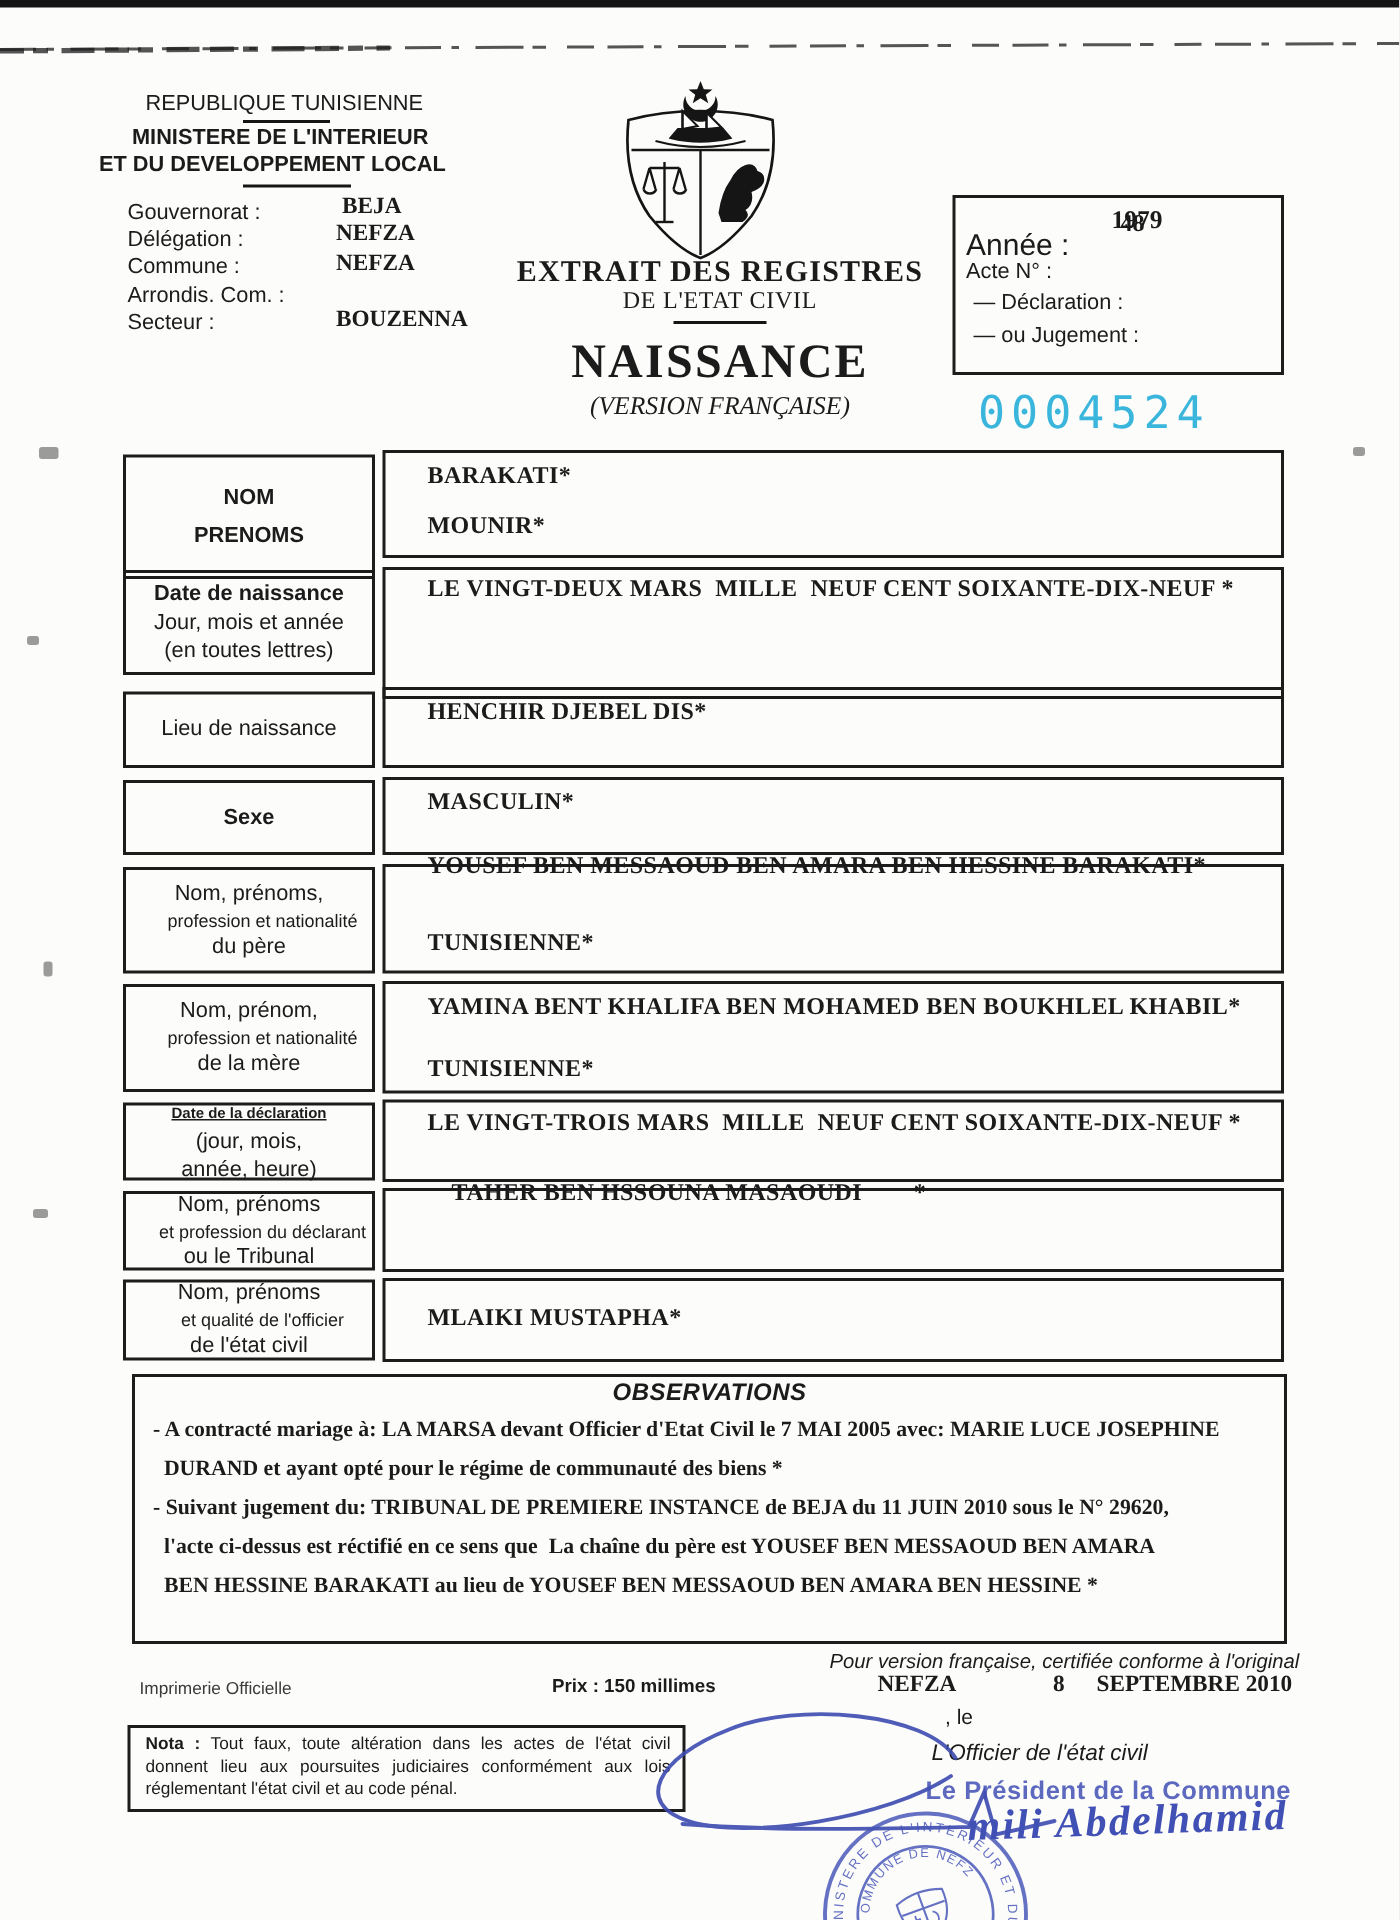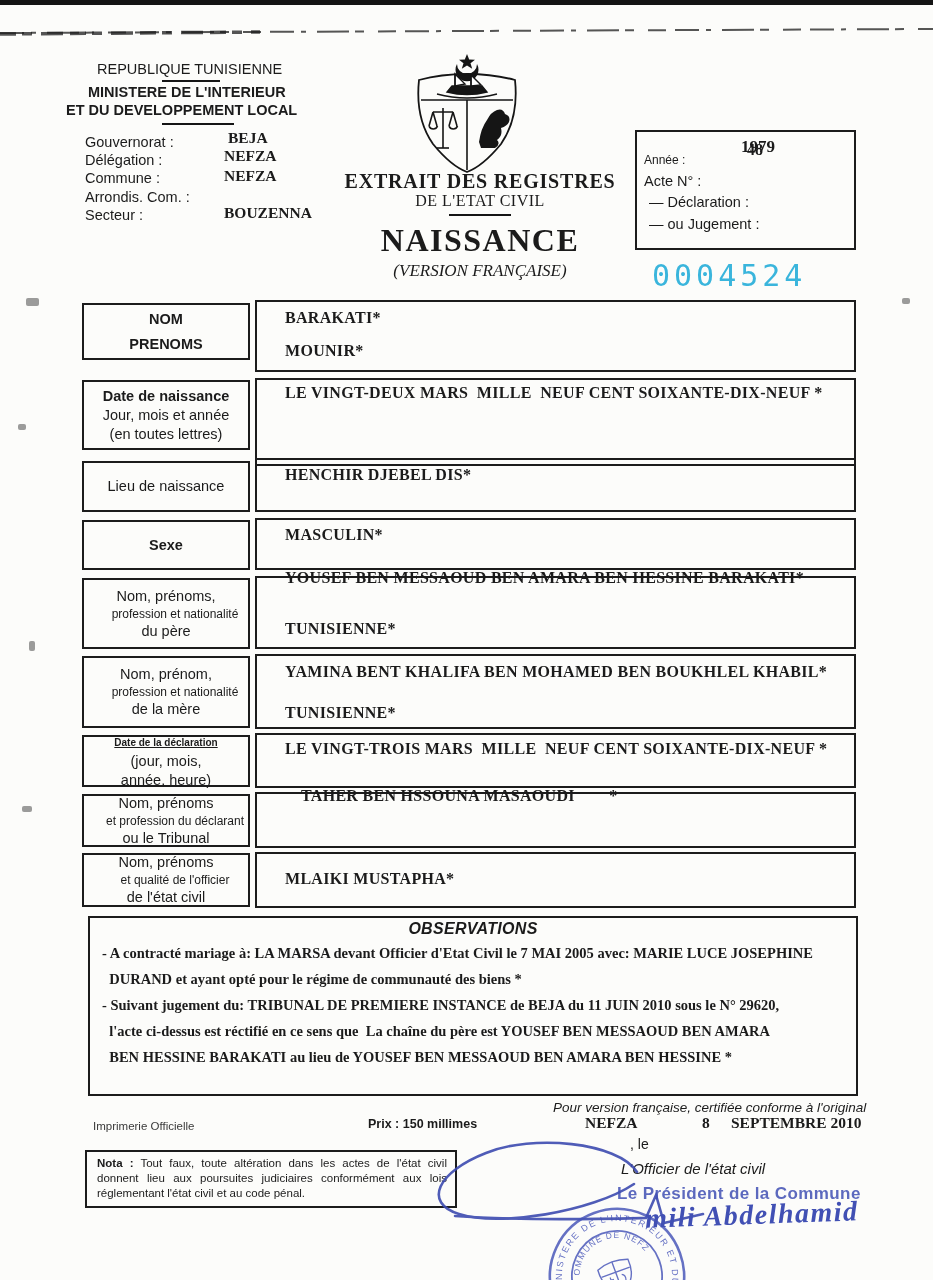--- a/index.html
+++ b/index.html
@@ -90,30 +90,30 @@
   </svg>
 
   <div class="abs serif b center" style="left:330px;top:170px;width:300px;font-size:20px;letter-spacing:.8px;">EXTRAIT DES REGISTRES</div>
   <div class="abs serif center" style="left:330px;top:192px;width:300px;font-size:16px;letter-spacing:.5px;">DE L'ETAT CIVIL</div>
   <div class="underline-seg" style="left:449px;top:214px;width:62px;"></div>
   <div class="abs serif i center" style="left:330px;top:261px;width:300px;font-size:17px;">(VERSION FRANÇAISE)</div>
   <div class="abs serif b center" style="left:330px;top:222px;width:300px;font-size:32px;letter-spacing:1.5px;">NAISSANCE</div>
 
   <div class="abs box" style="left:635px;top:130px;width:221px;height:120px;">
     <div class="abs serif" style="left:104px;top:5px;font-size:17px;font-weight:600;">1979</div>
-    <div class="abs sans" style="left:7px;top:21px;font-size:12px;">Année :</div>
+    <div class="abs sans" style="left:7px;top:21px;font-size:20px;">Année :</div>
     <div class="abs serif" style="left:110px;top:9px;font-size:16px;font-weight:600;">48</div>
     <div class="abs sans" style="left:7px;top:41px;font-size:14.5px;">Acte N° :</div>
     <div class="abs sans" style="left:12px;top:62px;font-size:14.5px;">— Déclaration :</div>
     <div class="abs sans" style="left:12px;top:84px;font-size:14.5px;">— ou Jugement :</div>
   </div>
 
   <div class="abs" style="left:652px;top:258px;font-family:'DejaVu Sans Mono',monospace;font-size:30px;letter-spacing:4px;color:#3ab5dc;">0004524</div>
 
-  <div class="row-label" style="top:303px;height:57px;">
+  <div class="row-label" style="top:303px;height:83px;">
     <div class="lab-main" style="font-weight:600;">NOM</div>
     <div class="lab-main" style="font-weight:600;margin-top:6px;">PRENOMS</div>
   </div>
   <div class="row-value" style="top:300px;height:72px;">
     <span class="val" style="left:28px;top:7px;">BARAKATI*</span>
     <span class="val" style="left:28px;top:40px;">MOUNIR*</span>
   </div>
 
   <div class="row-label" style="top:380px;height:70px;">
     <div class="lab-main" style="font-weight:700;">Date de naissance</div>

